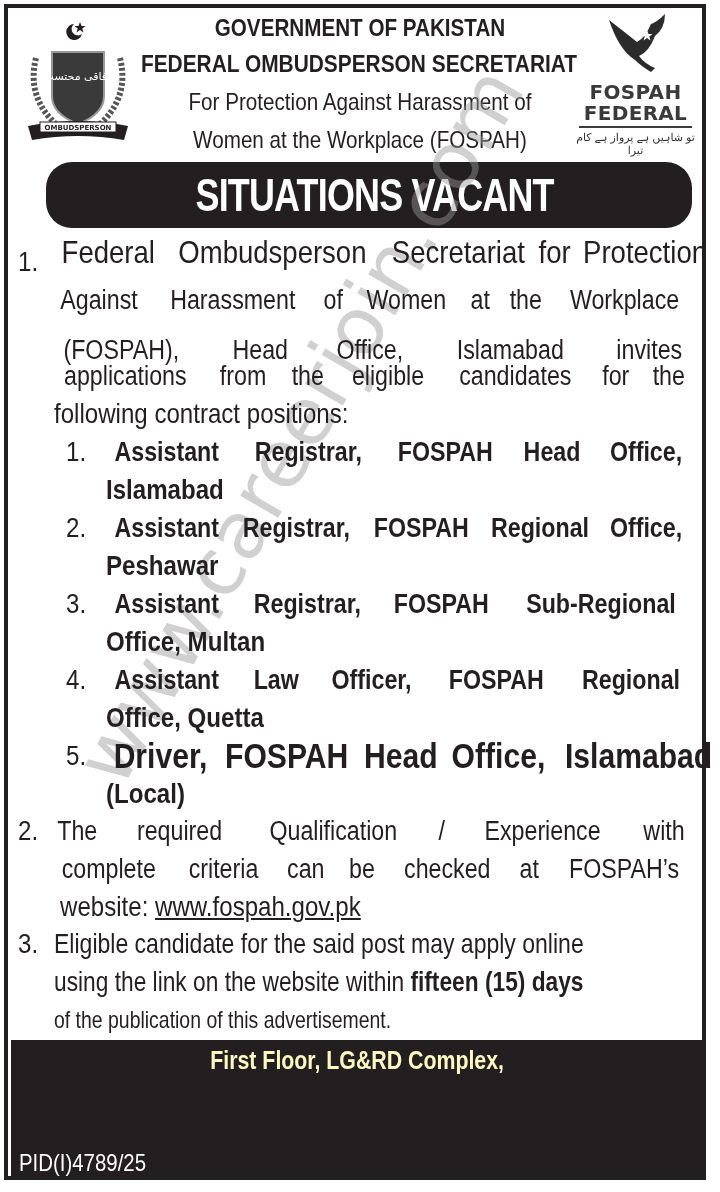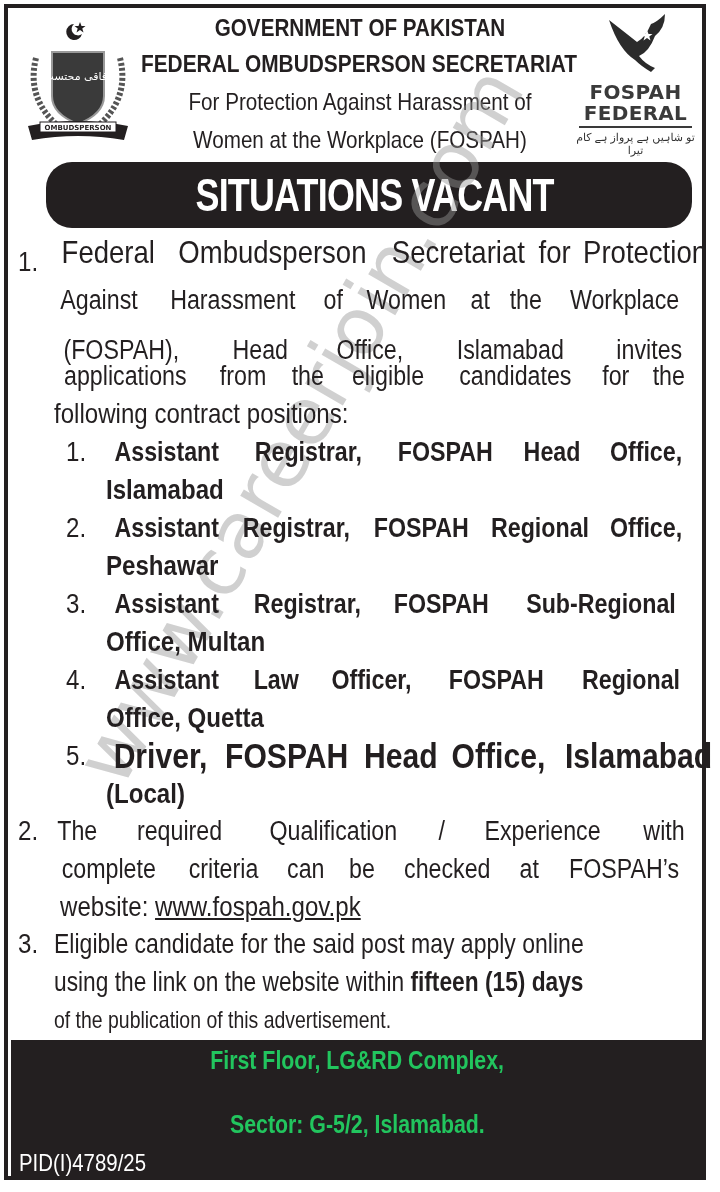--- a/index.html
+++ b/index.html
@@ -34,21 +34,21 @@
   .line { position: absolute; white-space: nowrap; font-size: 28px; line-height: 38px; }
   .narrow { transform: scaleX(0.86); transform-origin: 0 0; }
   .just { display: flex; justify-content: space-between; }
   .b { font-weight: bold; }
   .num { position: absolute; font-size: 28px; line-height: 38px; }
 
   .link { text-decoration: underline; color: #231f20; }
 
   
   .footer { position: absolute; left: 11px; top: 1040px; width: 692px; height: 137px; background: #231f20; }
-  .foot-line { position: absolute; left: 0; width: 692px; text-align: center; color: #22c55e; font-weight: bold;
+  .foot-line { position: absolute; left: 0; width: 692px; text-align: center; color: #fef9c3; font-weight: bold;
                font-size: 26px; line-height: 32px; white-space: nowrap; }
   .foot-inner { display: inline-block; transform: scaleX(0.82); }
   .pid { position: absolute; left: 8px; top: 110px; color: #fff; font-size: 24px; line-height: 26px;
          transform: scaleX(0.85); transform-origin: 0 0; white-space: nowrap; }
 
   .watermark { position: absolute; left: 130px; top: 480px; font-size: 80px; color: rgba(150,150,150,0.45);
                transform: rotate(-60deg); transform-origin: 200px 200px; white-space: nowrap;
                font-family: "DejaVu Sans", sans-serif; pointer-events: none; }
 </style>
 </head>
@@ -198,15 +198,14 @@
 
 <div class="num narrow" style="left:18px; top:925px;">3.</div>
 <div class="line narrow" style="left:54px; top:925px; transform: scaleX(0.822);">Eligible candidate for the said post may apply online</div>
 <div class="line narrow" style="left:54px; top:963px; transform: scaleX(0.812);">
   <span>using the link on the website within </span><span class="b">fifteen (15) days</span>
 </div>
 <div class="line" style="left:54px; top:1001px; font-size:24px; transform: scaleX(0.81); transform-origin:0 0;">of the publication of this advertisement.</div>
 
 <div class="footer">
   <div class="foot-line" style="top:4px;"><span class="foot-inner">First Floor, LG&amp;RD Complex,</span></div>
-  <div class="foot-line" style="top:68px;"><span class="foot-inner">Sector: G-5/2, Islamabad.</span></div>
   <div class="pid">PID(I)4789/25</div>
 </div>
 
 </body></html>

